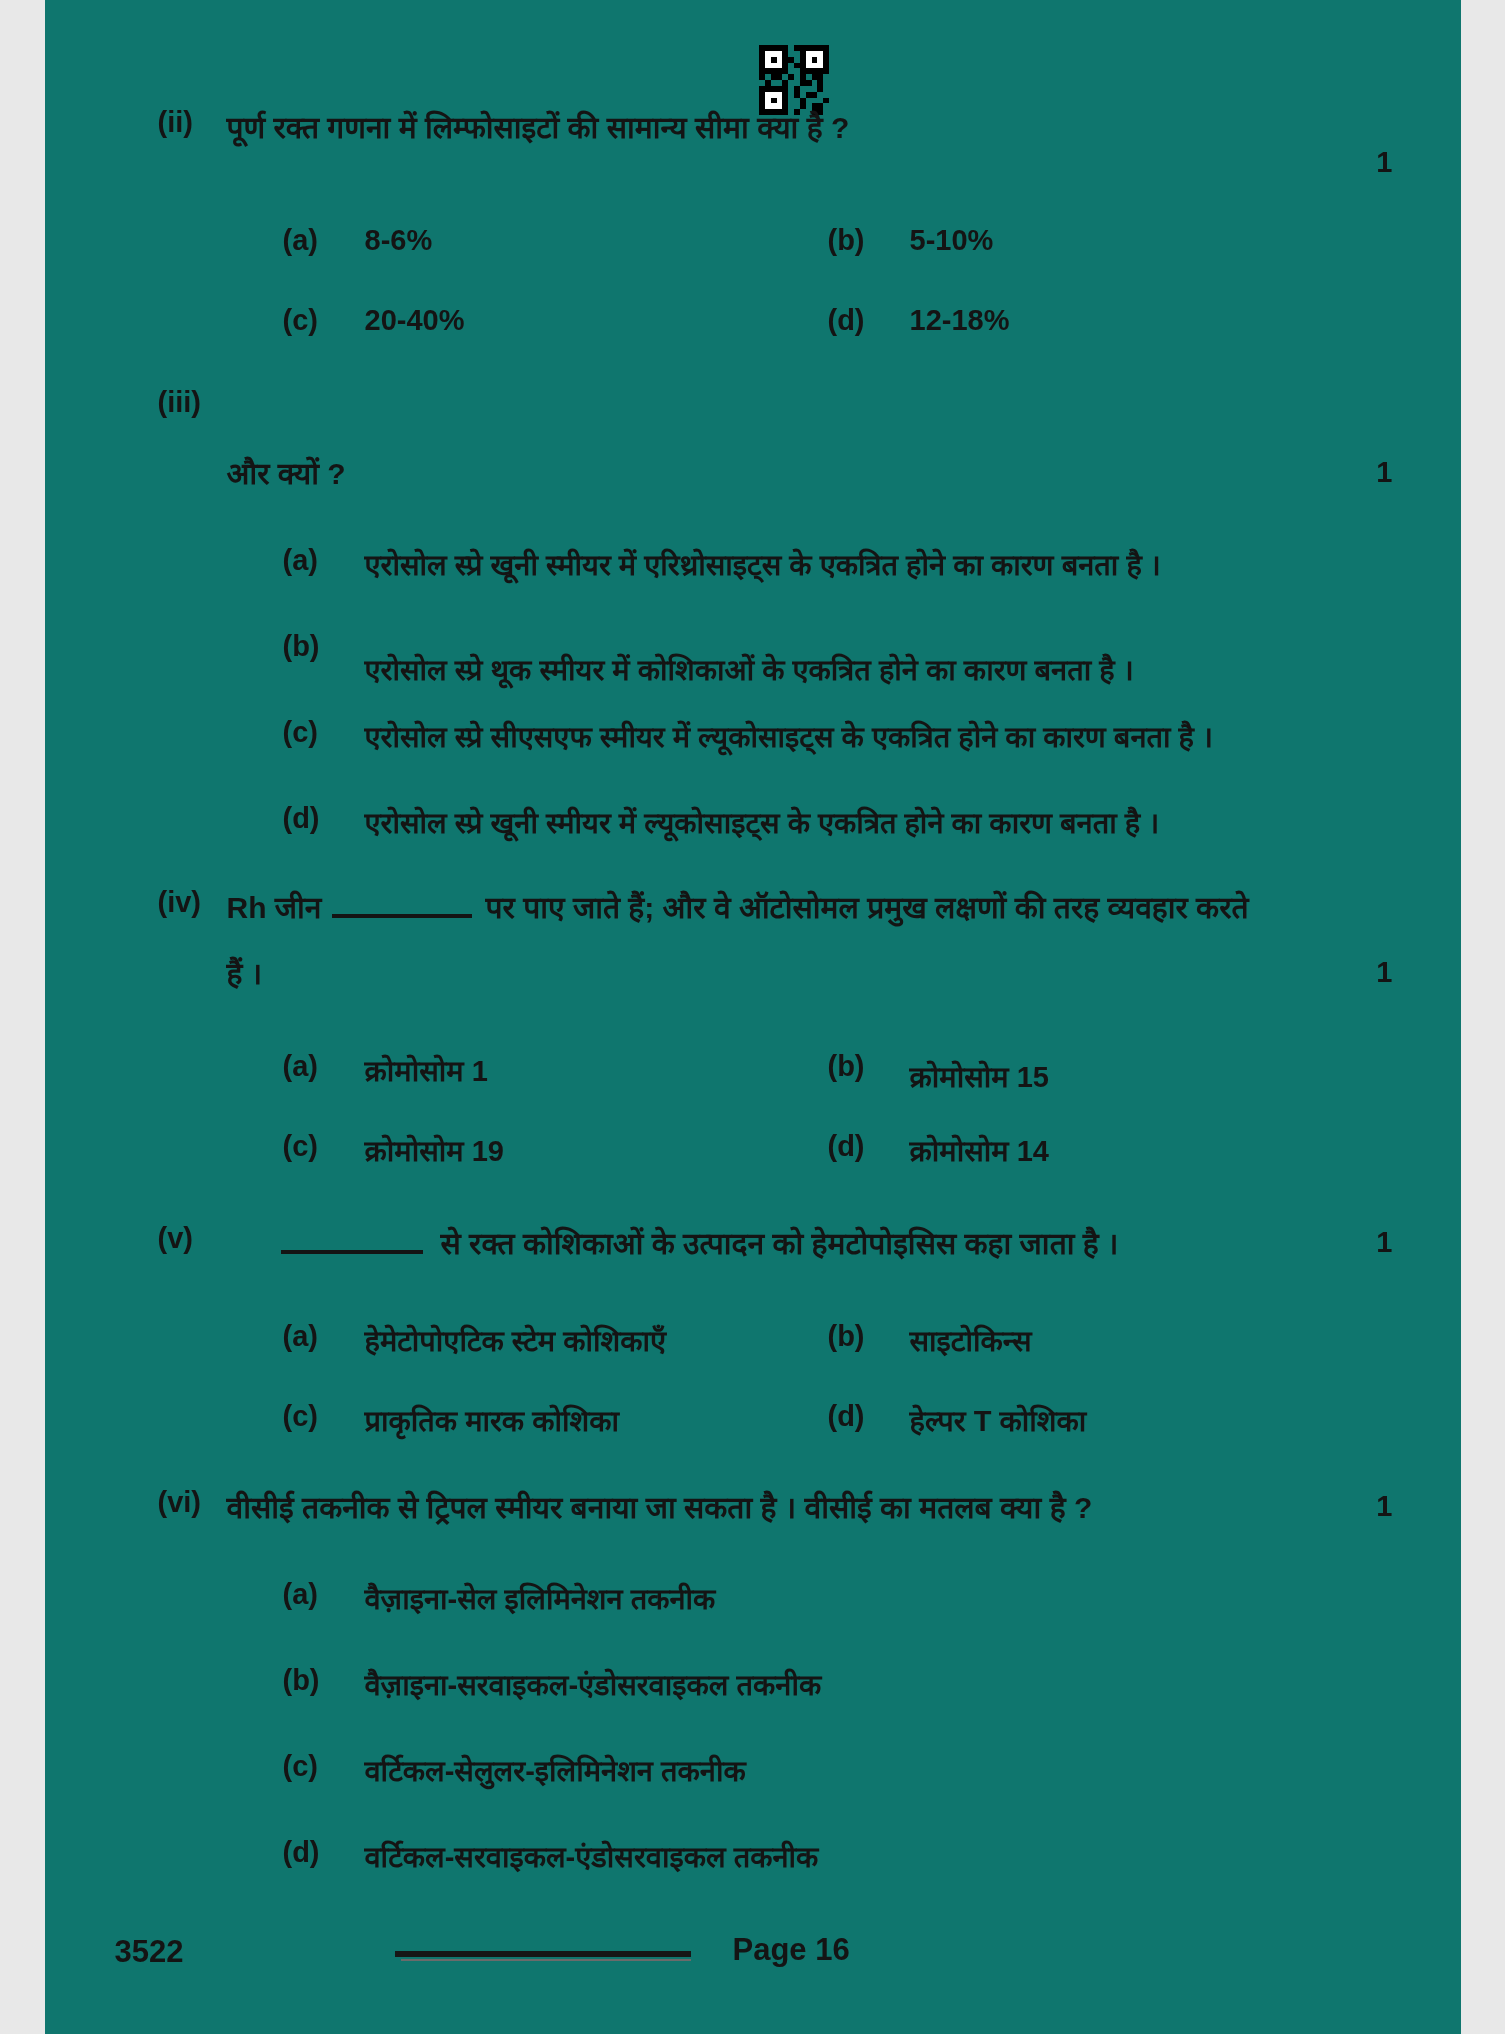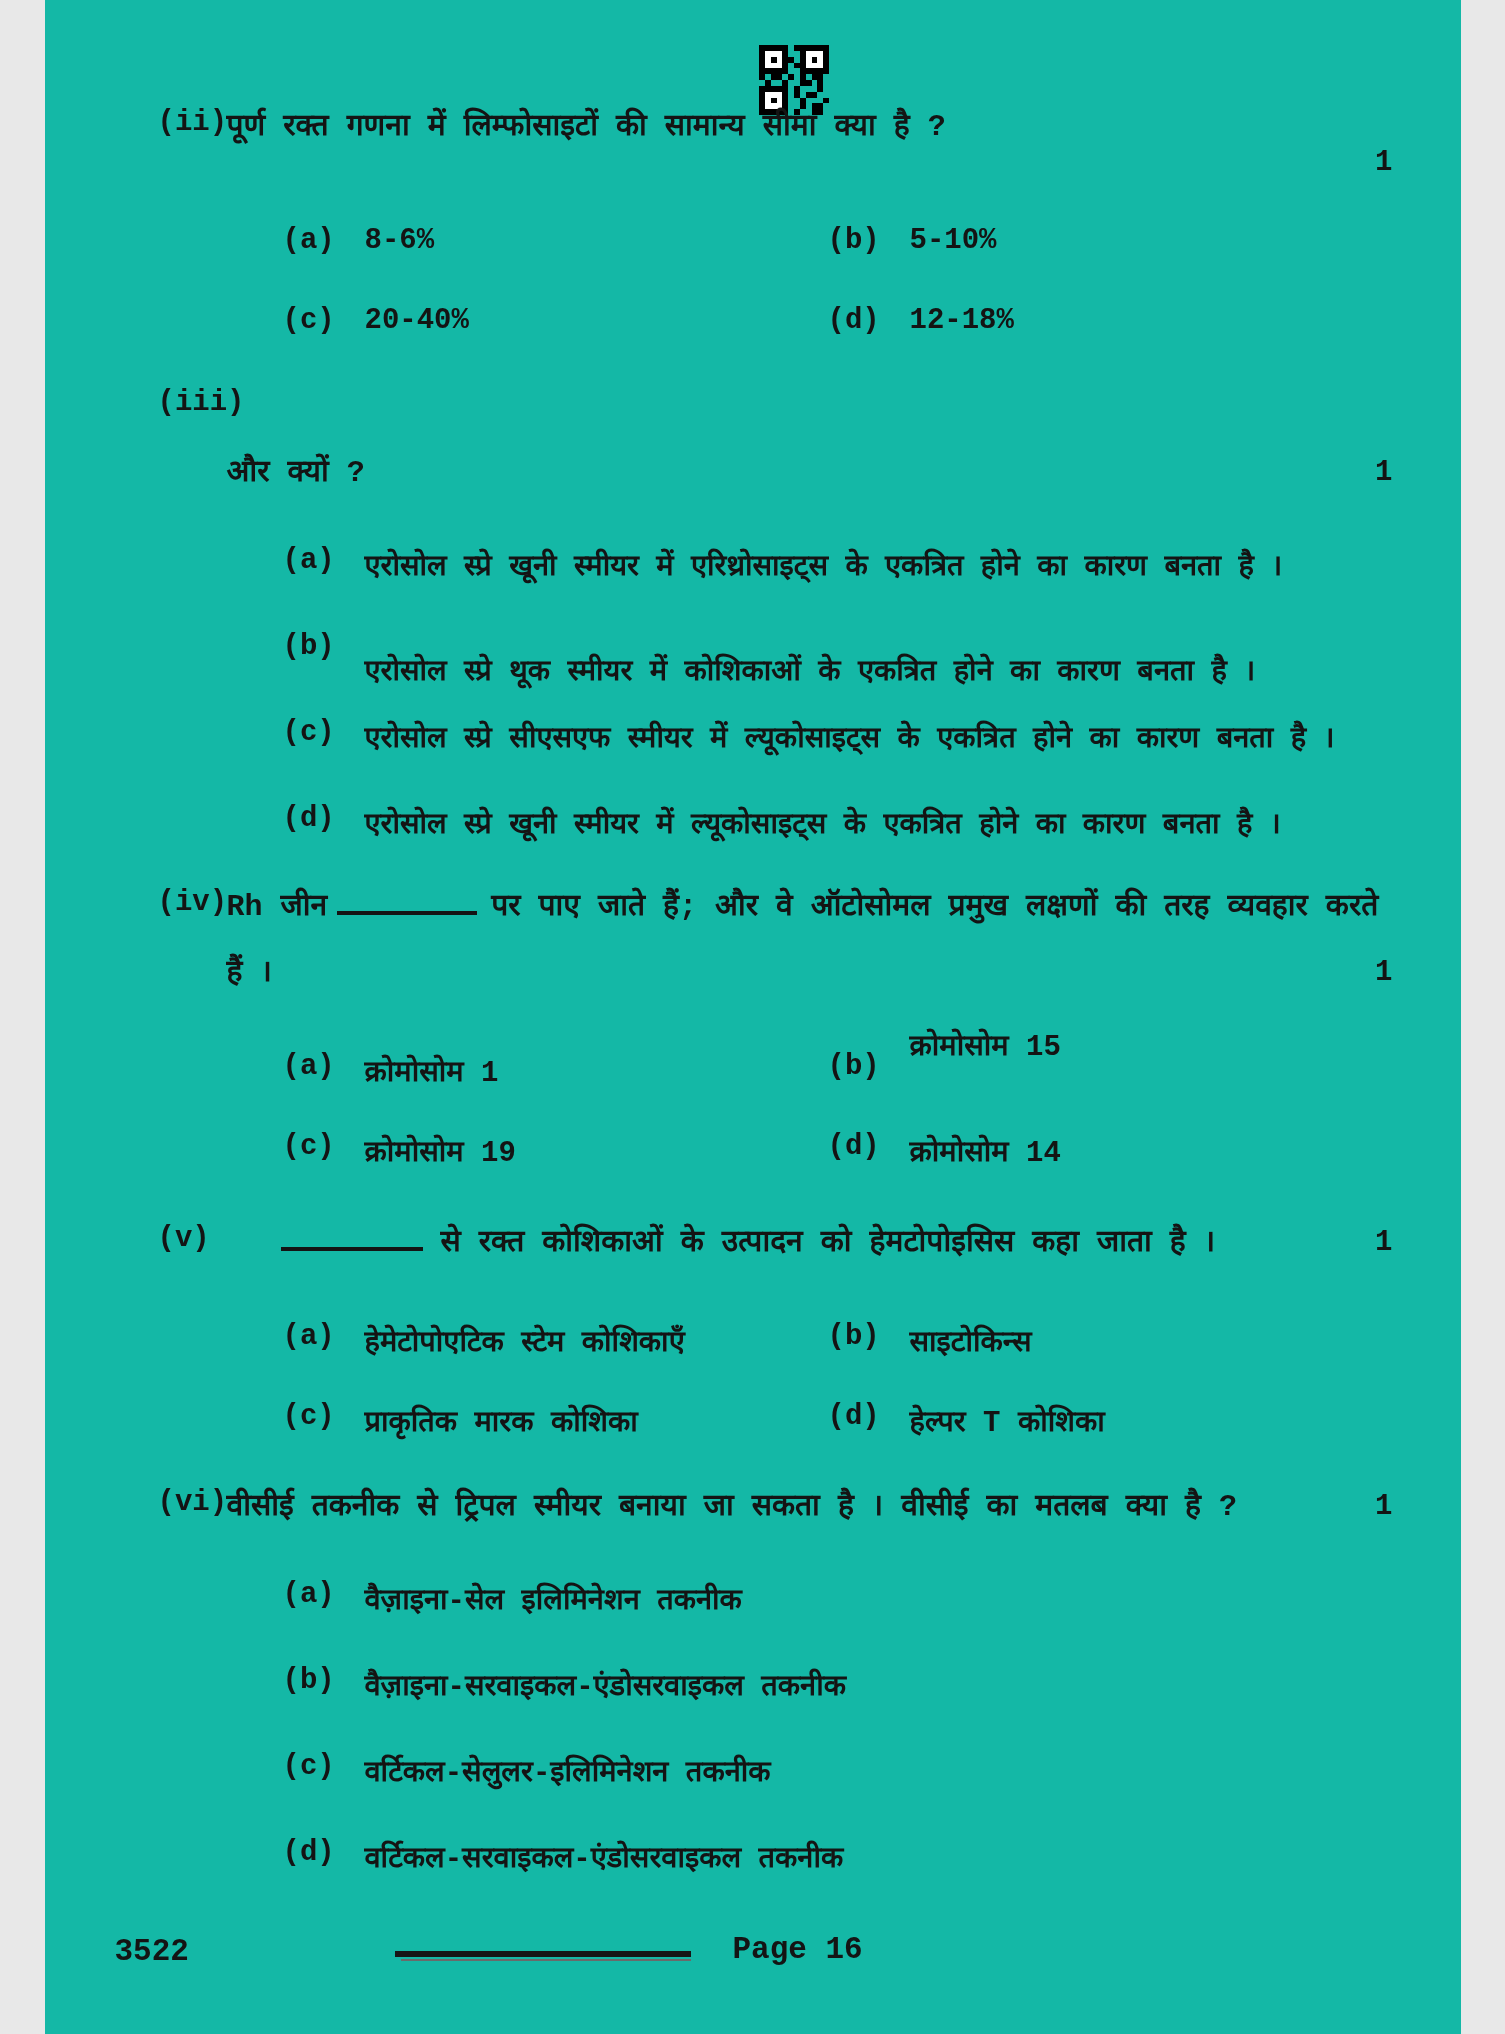--- a/index.html
+++ b/index.html
@@ -1,22 +1,22 @@
 <!DOCTYPE html>
 <html><head>
 <meta charset="utf-8">
 <style>
   html,body{margin:0;padding:0;background:#e8e8e8;}
   .page{
     position:relative;
     width:1416px;height:2034px;
     margin:0 auto;
-    background:#14b8a6;
+    background:#0f766e;
     color:#141414;
-    font-family:Liberation Mono, monospace;
+    font-family:Liberation Sans, sans-serif;
     overflow:hidden;
   }
   .qnum{
     position:absolute;left:113px;
     font-size:29px;font-weight:700;white-space:nowrap;
   }
   .qtext{
     position:absolute;left:182px;right:110px;
     font-size:30px;font-weight:700;line-height:1.45;
     white-space:nowrap;
@@ -116,21 +116,21 @@
   <div class="qtext" style="top:886px">
     <span>Rh जीन</span><span class="blank"></span><span>पर पाए जाते हैं; और वे ऑटोसोमल प्रमुख लक्षणों की तरह व्यवहार करते</span>
   </div>
   <div class="qtext" style="top:952px">हैं ।</div>
   <div class="marks" style="top:956px">1</div>
 
   <div>
     <span class="opt-label-1" style="top:1050px">(a)</span>
     <span class="opt-text-1" style="top:1050px">क्रोमोसोम 1</span>
     <span class="opt-label-2" style="top:1050px">(b)</span>
-    <span class="opt-text-2" style="top:1024px">क्रोमोसोम 15</span>
+    <span class="opt-text-2" style="top:1056px">क्रोमोसोम 15</span>
     <span class="opt-label-1" style="top:1130px">(c)</span>
     <span class="opt-text-1" style="top:1130px">क्रोमोसोम 19</span>
     <span class="opt-label-2" style="top:1130px">(d)</span>
     <span class="opt-text-2" style="top:1130px">क्रोमोसोम 14</span>
   </div>
 
   <div class="qnum" style="top:1222px">(v)</div>
   <div class="qtext" style="top:1222px">
     <span class="blank-lead"></span><span>से रक्त कोशिकाओं के उत्पादन को हेमटोपोइसिस कहा जाता है ।</span>
   </div>

